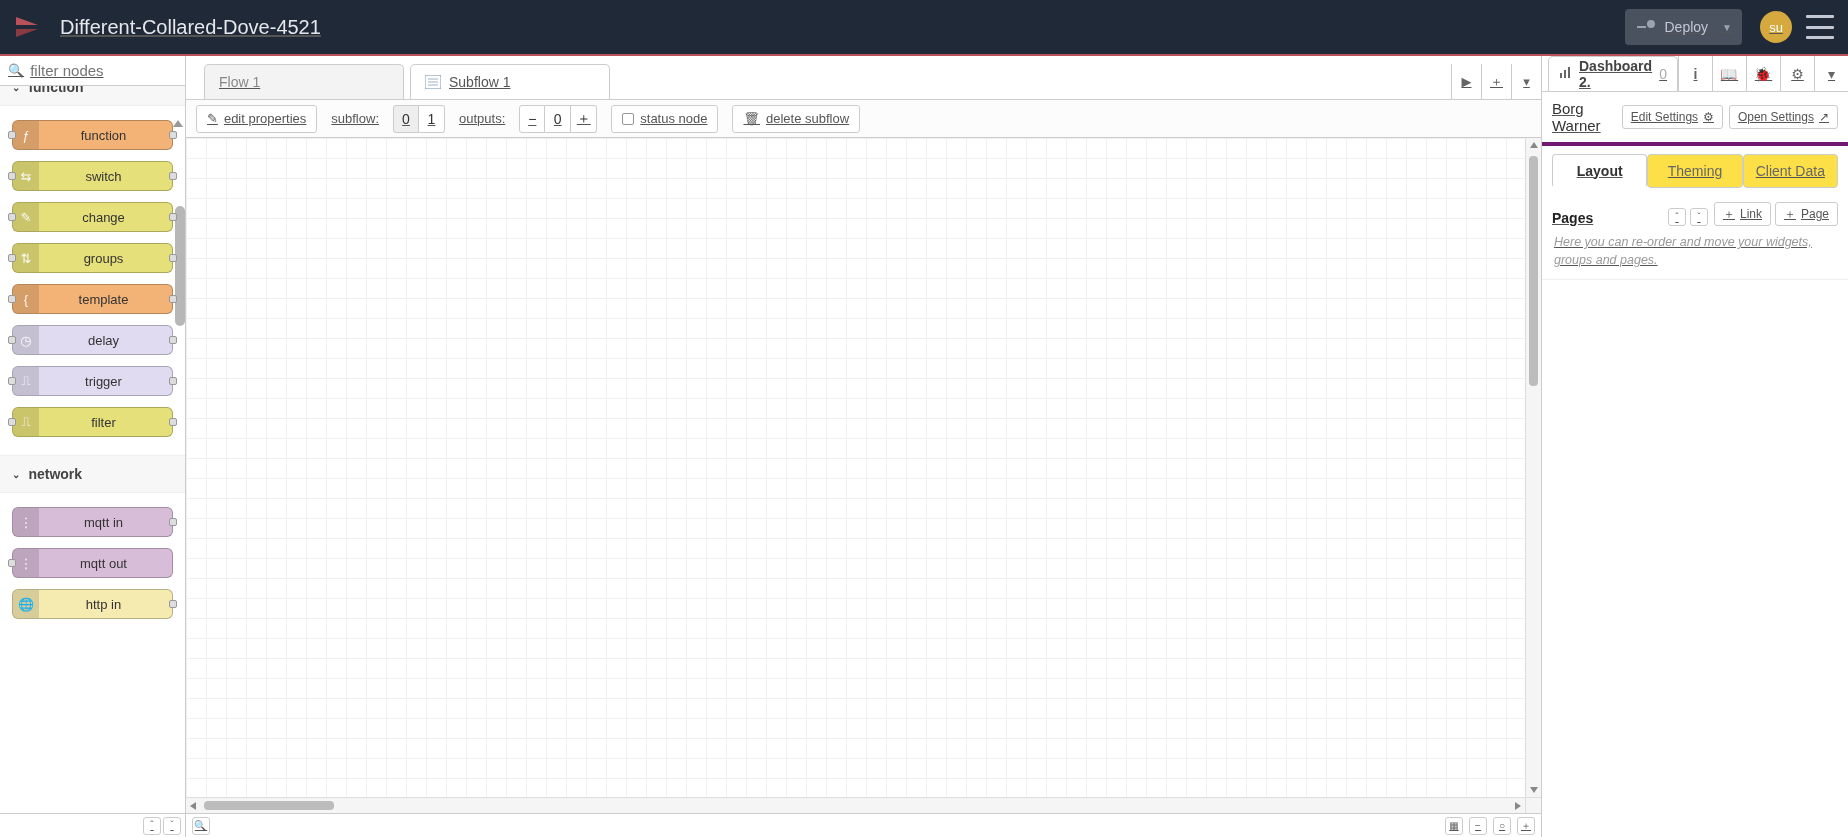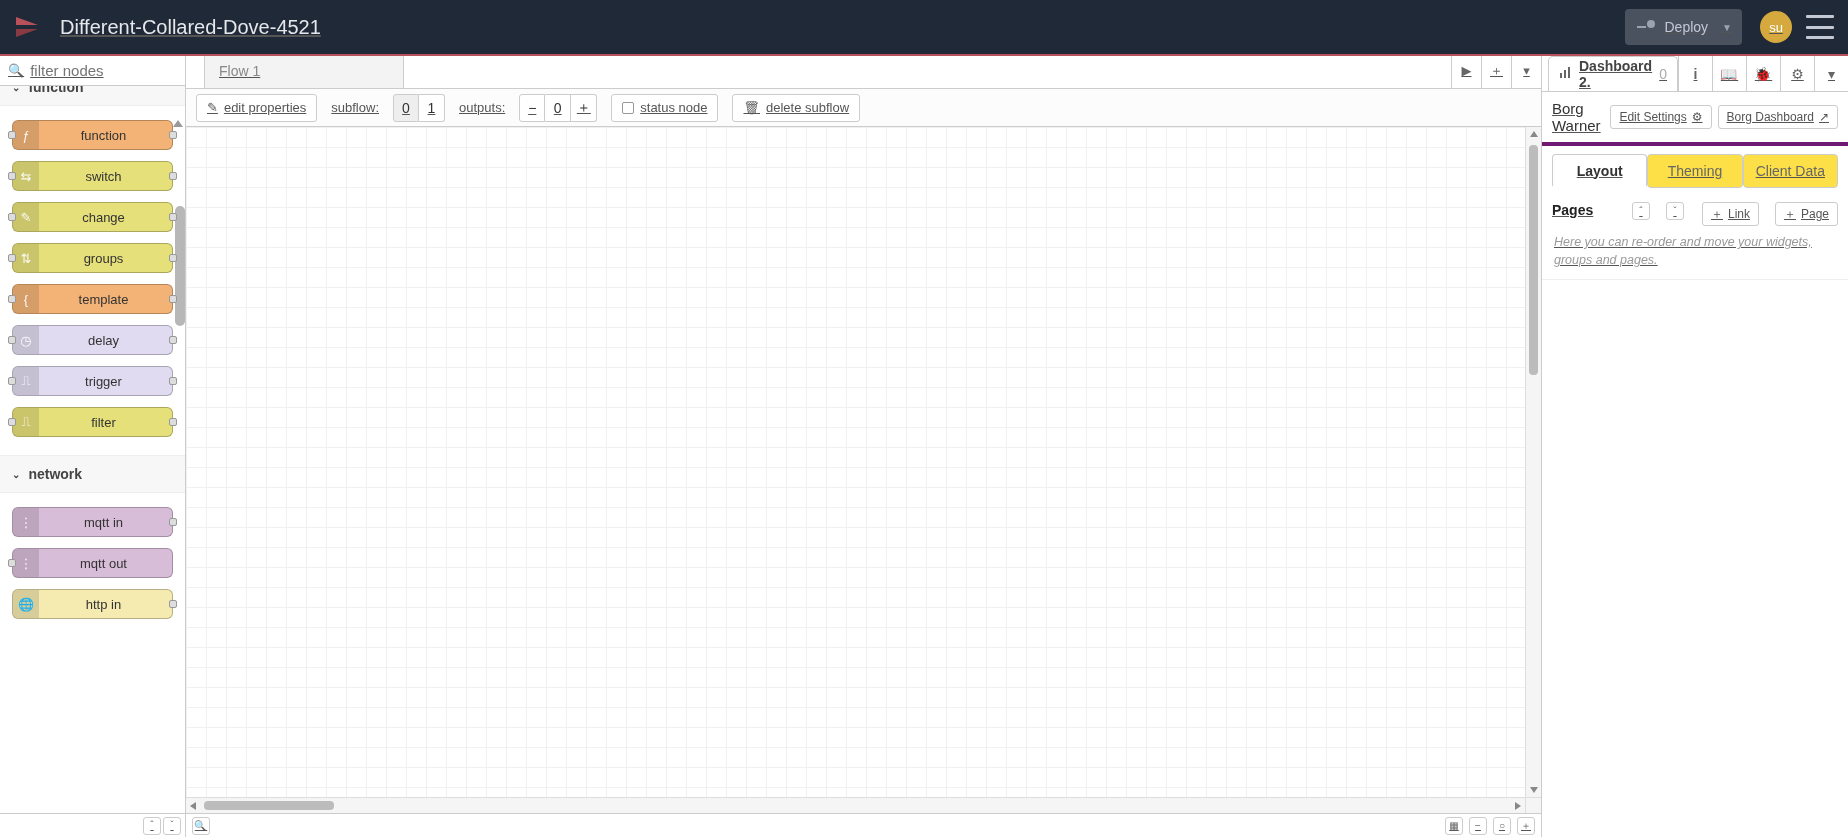--- a/index.html
+++ b/index.html
@@ -39,21 +39,21 @@
 .port { width:8px; height:8px; background:#ddd; border:1px solid #999; border-radius:2px; position:absolute; top:50%; transform:translateY(-50%); }
 .port.l { left:-5px; } .port.r { right:-5px; }
 .n-orange { background:#f3b377; } .n-yellow { background:#e6e07a; } .n-lav { background:#e0dbf0; } .n-mauve { background:#d8bdd8; } .n-cream { background:#f5eab0; }
 .pal-scrollbar { position:absolute; right:0; top:120px; width:10px; height:120px; background:#b7b7b7; border-radius:5px; }
 .pal-tri-top { position:absolute; right:2px; top:34px; width:0; height:0; border-left:5px solid transparent; border-right:5px solid transparent; border-bottom:7px solid #999; }
 .pal-footer { border-top:1px solid #ccc; height:24px; display:flex; align-items:center; justify-content:flex-end; padding:0 4px; gap:2px; }
 .mini-btn { width:18px; height:18px; border:1px solid #ccc; border-radius:3px; display:flex; align-items:center; justify-content:center; font-size:10px; color:#666; cursor:pointer; background:#fff; }
 
 
 .workspace { flex:1; display:flex; flex-direction:column; border-right:1px solid #ccc; }
-.tabs { height:33px; border-bottom:1px solid #ccc; display:flex; align-items:flex-end; padding-left:18px; }
+.tabs { height:44px; border-bottom:1px solid #ccc; display:flex; align-items:flex-end; padding-left:18px; }
 .tab { height:35px; min-width:200px; border:1px solid #ccc; border-bottom:none; border-top-left-radius:5px; border-top-right-radius:5px; display:flex; align-items:center; padding:0 14px; gap:8px; background:#fff; margin-right:6px; color:#555; cursor:pointer; }
 .tab.inactive { background:#f3f3f3; color:#888; }
 .tab .tabicon { width:16px; height:14px; display:flex; align-items:center; justify-content:center; }
 .tab-ctrl { margin-left:auto; display:flex; align-items:center; gap:0; height:35px; }
 .tab-ctrl .tbtn { width:30px; height:35px; border-left:1px solid #ccc; display:flex; align-items:center; justify-content:center; font-size:13px; color:#666; cursor:pointer; }
 .toolbar { height:38px; border-bottom:1px solid #ccc; display:flex; align-items:center; padding:0 10px; gap:14px; background:#fcfcfc; }
 .btn { height:28px; border:1px solid #ccc; border-radius:3px; background:#fff; padding:0 10px; display:flex; align-items:center; gap:6px; font-size:13px; color:#555; cursor:pointer; }
 .lbl { font-size:13px; color:#555; }
 .btngrp { display:flex; }
 .btngrp .sb { width:26px; height:28px; border:1px solid #ccc; display:flex; align-items:center; justify-content:center; font-size:14px; color:#333; cursor:pointer; background:#fff; }
@@ -86,21 +86,21 @@
 .side-tab-main { height:35px; border:1px solid #ccc; border-bottom:none; border-radius:5px 5px 0 0; padding:0 10px; display:flex; align-items:center; gap:6px; margin-left:6px; font-weight:600; color:#444; background:#fff; }
 .side-tab-main .dim { color:#aaa; font-weight:400; }
 .side-icons { margin-left:auto; display:flex; }
 .side-icons .ib { width:34px; height:35px; border-left:1px solid #ccc; display:flex; align-items:center; justify-content:center; color:#666; cursor:pointer; font-size:14px; }
 .side-head { padding:8px 10px; border-bottom:4px solid #701a75; display:flex; align-items:center; gap:6px; }
 .side-head .proj { font-size:15px; color:#333; flex:1; }
 .small-btn { height:24px; border:1px solid #ccc; border-radius:3px; padding:0 8px; font-size:12px; display:flex; align-items:center; gap:5px; cursor:pointer; color:#555; background:#fff; }
 .seg { display:flex; padding:8px 10px 0; }
 .seg .s { flex:1; height:34px; border:1px solid #ccc; border-radius:4px; display:flex; align-items:center; justify-content:center; cursor:pointer; background:#fde047; color:#666; }
 .seg .s.active { background:#fff; color:#333; font-weight:600; border-bottom:2px solid #fff; position:relative; z-index:1; }
-.pages-row { padding:14px 10px 6px; display:flex; align-items:flex-start;gap:12px; }
+.pages-row { padding:14px 10px 6px; display:flex; align-items:flex-end; }
 .pages-row .pt { font-weight:700; color:#222; flex:1; }
 .help-text { padding:2px 12px 10px; font-size:12.5px; color:#9a9a9a; font-style:italic; border-bottom:1px solid #eee; line-height:1.4; }
 .corner-drag { position:absolute; right:0; bottom:0; width:16px; height:16px; background:#f5f5f5; border-left:1px solid #ddd; border-top:1px solid #ddd; }
 </style>
 </head>
 <body>
 
 <div class="app">
 
   <div class="header">
@@ -215,20 +215,31 @@
       <div class="pal-footer">
         <div class="mini-btn">ˆ</div>
         <div class="mini-btn">ˇ</div>
       </div>
     </div>
 
     <div class="workspace">
       <div class="tabs">
         <div class="tab inactive">
           <span>Flow 1</span>
+        </div>
+        <div class="tab">
+          <span class="tabicon">
+            <svg width="16" height="14" viewBox="0 0 16 14">
+                <rect x="0" y="0" width="16" height="14" rx="2" fill="none" stroke="#9cb3c9" stroke-width="1.3"></rect>
+                <line x1="3" y1="4" x2="13" y2="4" stroke="#9cb3c9"></line>
+                <line x1="3" y1="7" x2="13" y2="7" stroke="#9cb3c9"></line>
+                <line x1="3" y1="10" x2="13" y2="10" stroke="#9cb3c9"></line>
+              </svg>
+          </span>
+          <span>Subflow 1</span>
         </div>
         <div class="tab-ctrl">
           <div class="tbtn">▶</div>
           <div class="tbtn">＋</div>
           <div class="tbtn">▾</div>
         </div>
       </div>
 
       <div class="toolbar">
         <div class="btn">
@@ -305,21 +316,21 @@
         </div>
       </div>
 
       <div class="side-head">
         <div class="proj">Borg Warner</div>
         <div class="small-btn">
           <span>Edit Settings</span>
           <span>⚙</span>
         </div>
         <div class="small-btn">
-          <span>Borg Dashboard</span>
+          <span>Open Settings</span>
           <span>↗</span>
         </div>
       </div>
 
       <div class="seg">
         <div class="s active">Layout</div>
         <div class="s">Theming</div>
         <div class="s">Client Data</div>
       </div>
 

